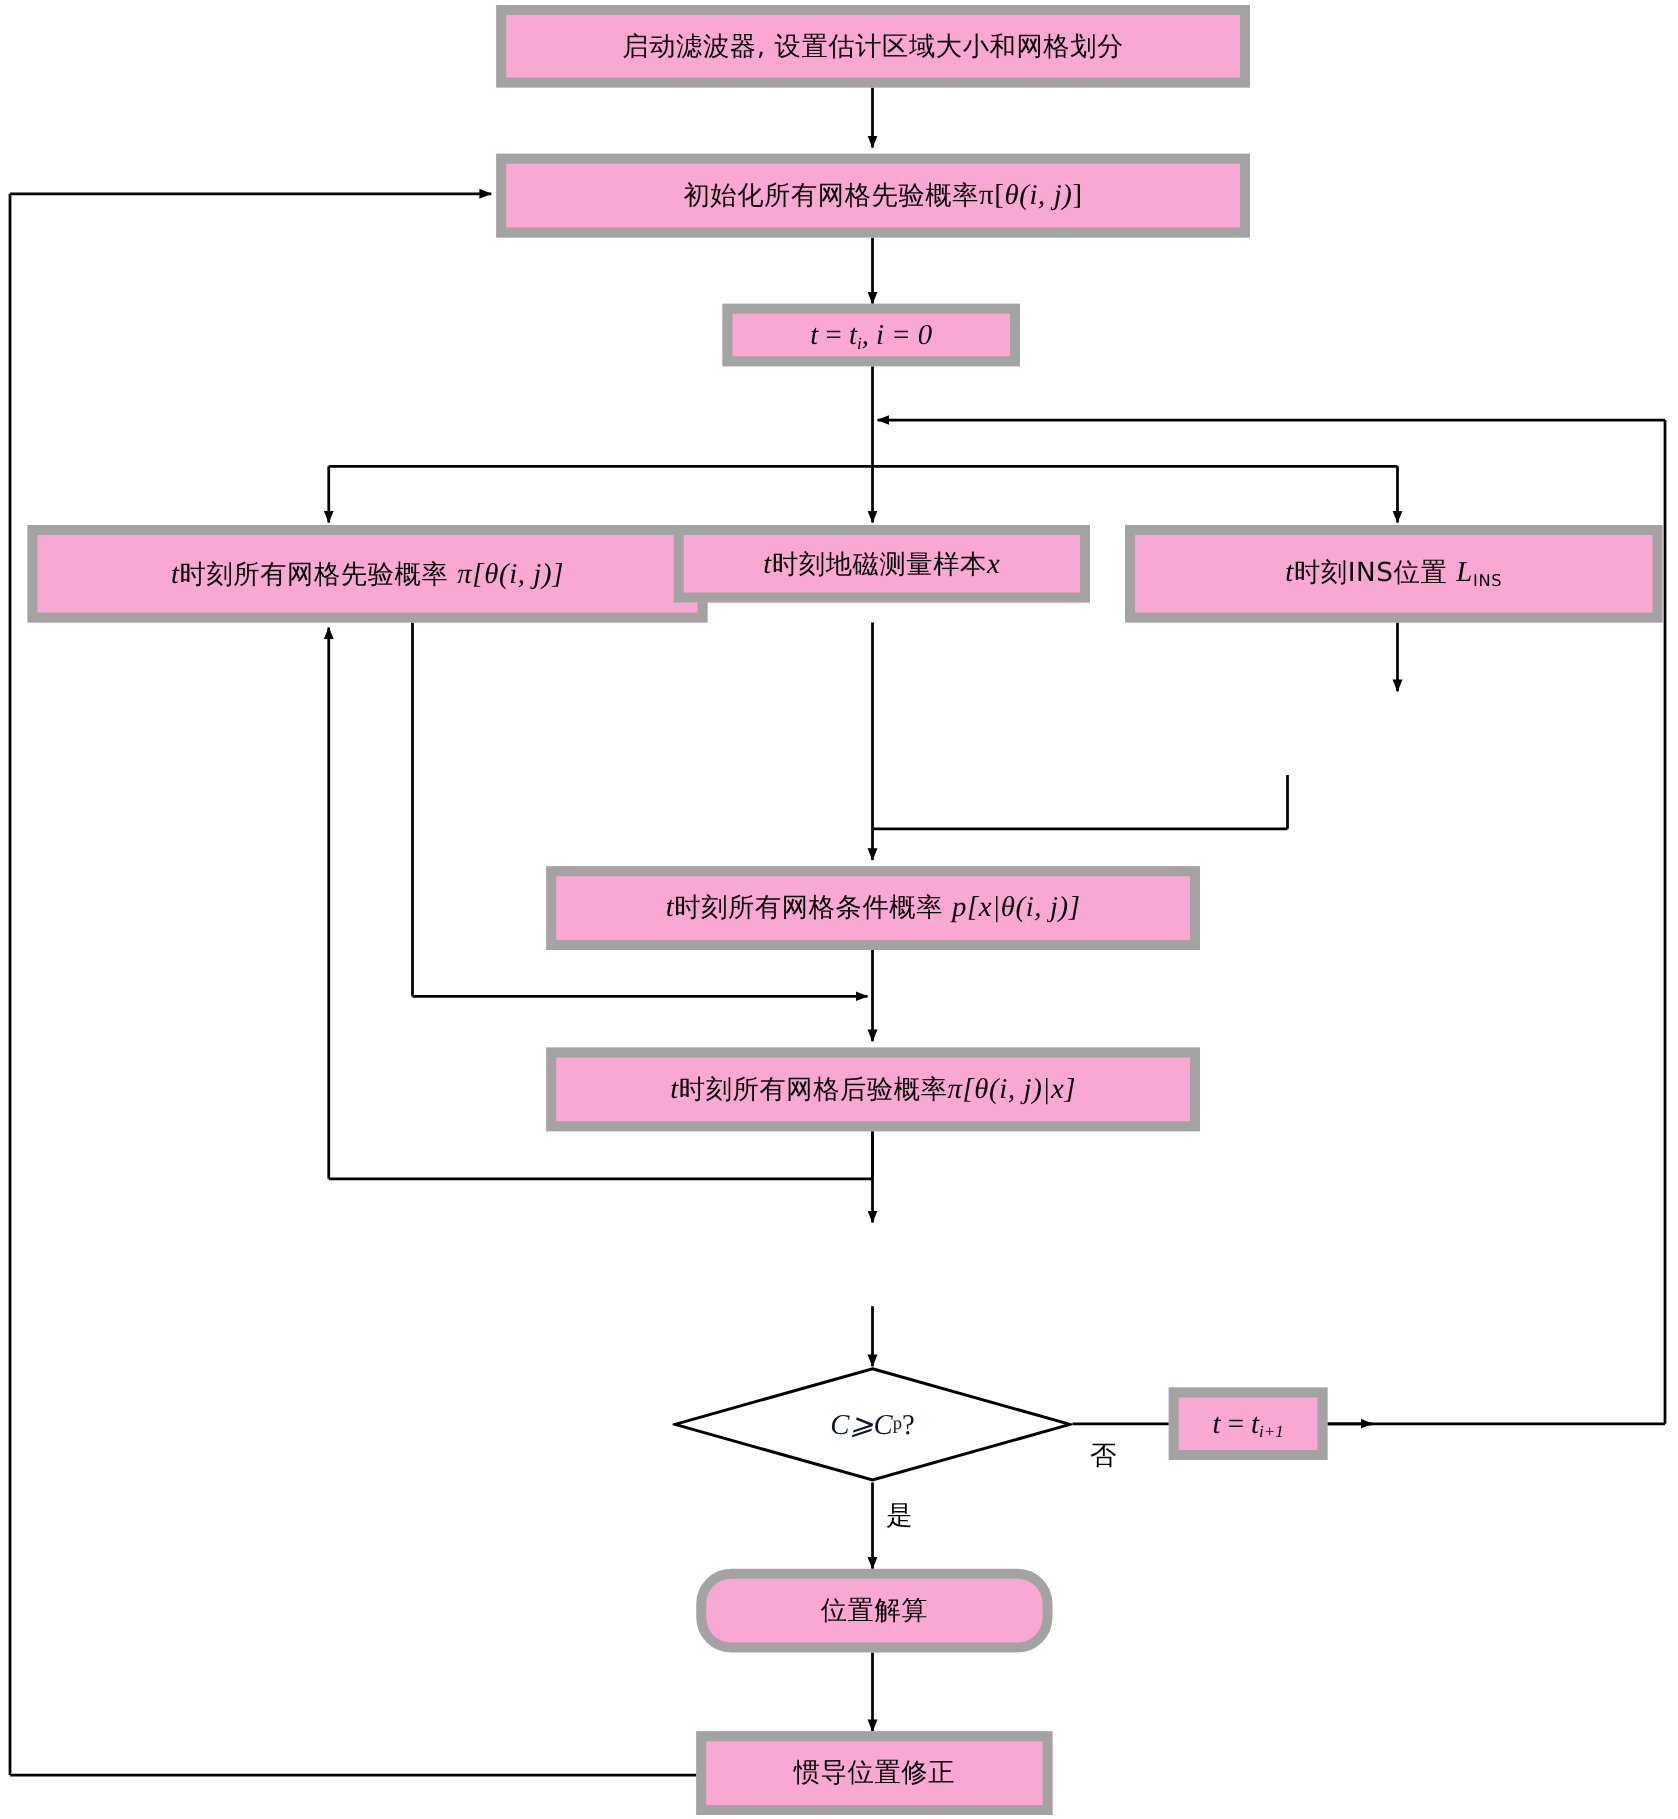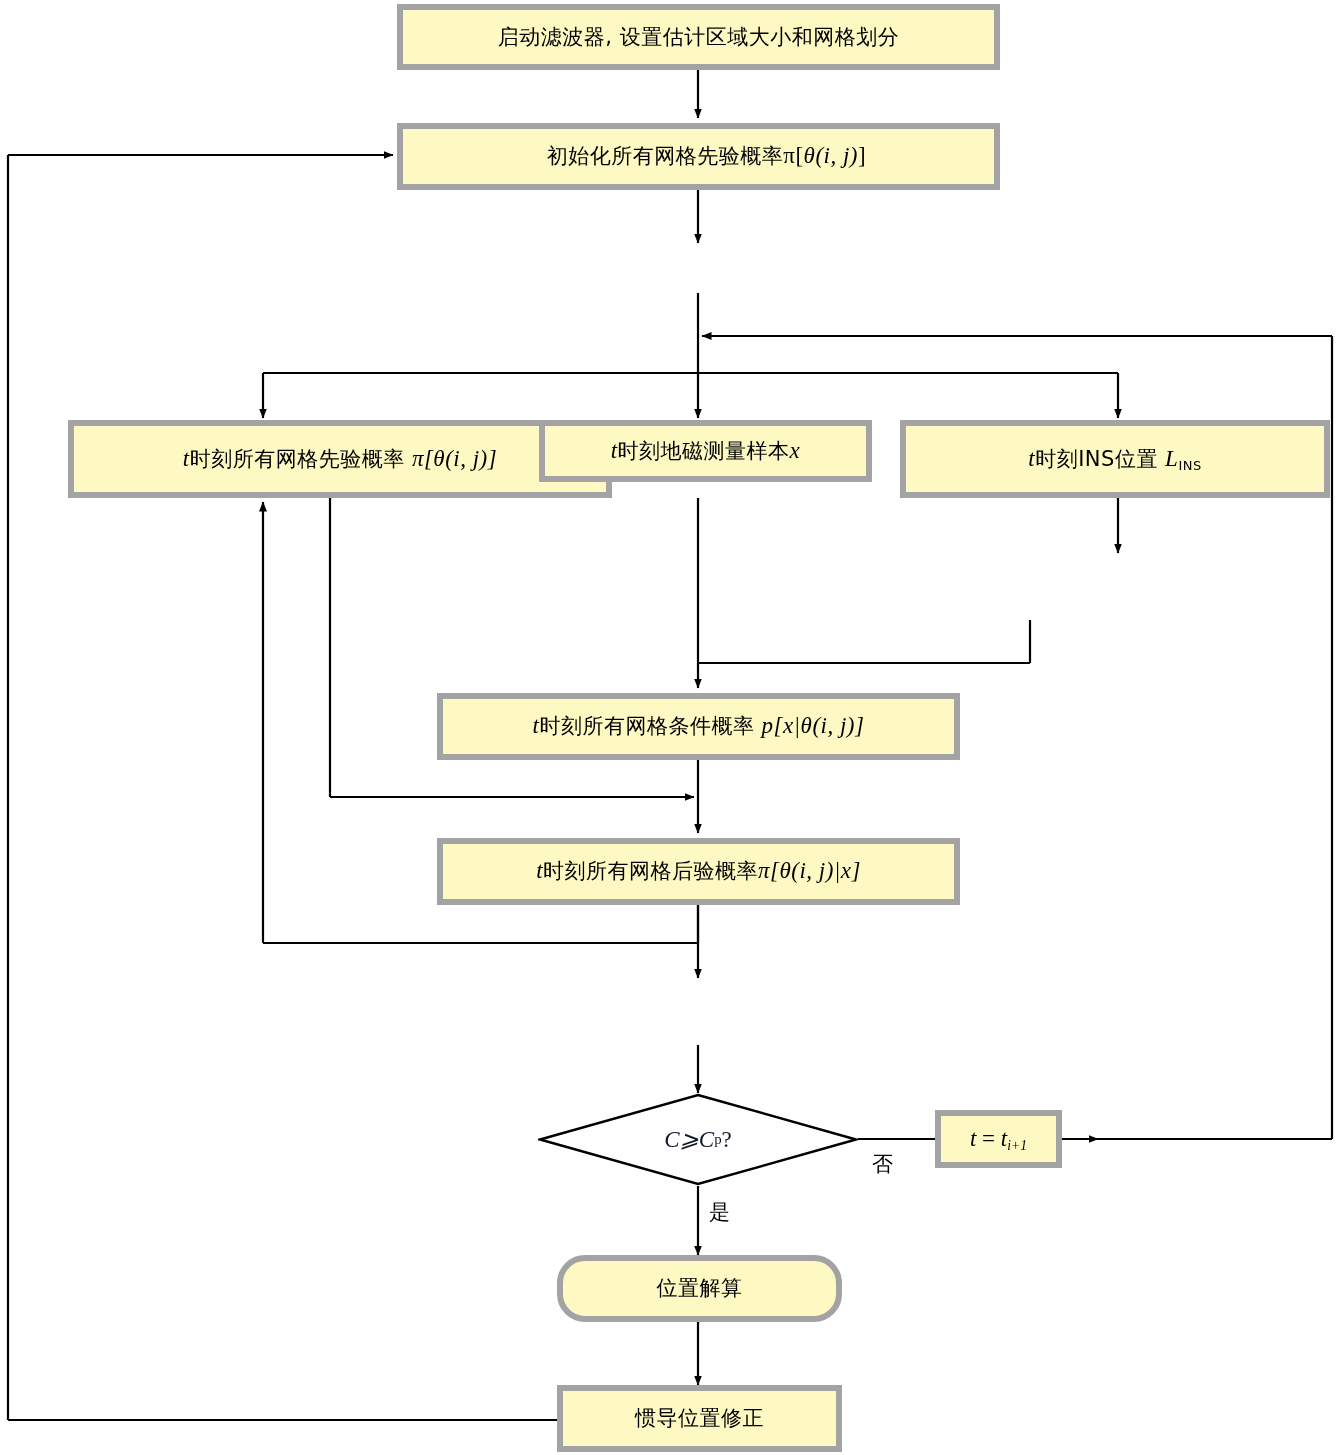--- a/index.html
+++ b/index.html
@@ -11,22 +11,22 @@
     position: relative;
     width: 1342px;
     height: 1455px;
     background: #ffffff;
     font-family: "Liberation Serif", "DejaVu Serif", serif;
     overflow: hidden;
   }
   .node {
     position: absolute;
     box-sizing: border-box;
-    border: 6px solid #a3a3a3;
-    background: #fef9c3;
+    border: 8px solid #a3a3a3;
+    background: #f9a8d4;
     display: flex;
     align-items: center;
     justify-content: center;
     text-align: center;
     color: #000000;
     z-index: 5;
   }
   .node .label {
     font-size: 22px;
     line-height: 1.25;
@@ -154,22 +154,25 @@
   </svg>
 
   <div class="node cjk" style="left:397px; top:4px; width:603px; height:66px;">
     <span class="label">启动滤波器, 设置估计区域大小和网格划分</span>
   </div>
 
   <div class="node cjk" style="left:397px; top:123px; width:603px; height:67px;padding-left:16px;">
     <span class="label"><span>初始化所有网格先验概率</span><span class="mathr">π</span><span class="mathr">[</span><span class="mathi">θ</span><span class="mathi">(i, j)</span><span class="mathr">]</span></span>
   </div>
 
-
-  <div class="node cjk" style="left:22px; top:420px; width:544px; height:78px;margin-left:46px;">
+  <div class="node" style="left:578px; top:243px; width:238px; height:50px;">
+    <span class="label"><span class="mathi">t</span><span class="mathr"> = </span><span class="mathi">t</span><sub>i</sub><span class="mathi">, i = 0</span></span>
+  </div>
+
+  <div class="node cjk" style="left:22px; top:420px; width:544px; height:78px;">
     <span class="label"><span class="mathi">t</span><span>时刻所有网格先验概率</span> <span class="mathi">π[θ(i, j)]</span></span>
   </div>
 
   <div class="node cjk" style="left:539px; top:420px; width:333px; height:62px;">
     <span class="label"><span class="mathi">t</span><span>时刻地磁测量样本</span><span class="mathi">x</span></span>
   </div>
 
   <div class="node cjk" style="left:900px; top:420px; width:430px; height:78px;">
     <span class="label"><span class="mathi">t</span><span>时刻INS位置</span> <span class="mathi">L</span><sub class="up">INS</sub></span>
   </div>

